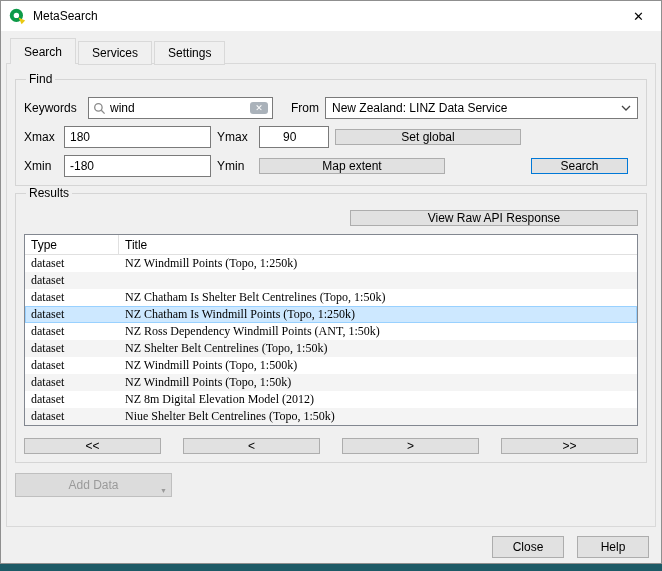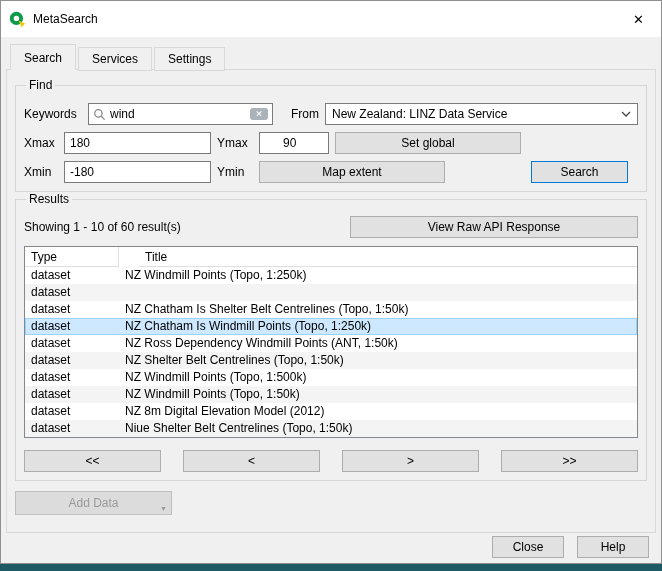--- a/index.html
+++ b/index.html
@@ -12,21 +12,21 @@
     background:#1d5a66;
   }
   .window {
     position:relative;
     width:662px; height:564px;
     background:#f0f0f0;
     border:1px solid #8f8f8f;
     overflow:hidden;
   }
   
-  .titlebar { height:36px; background:#ffffff; display:flex; align-items:center; padding-left:8px; }
+  .titlebar { height:30px; background:#ffffff; display:flex; align-items:center; padding-left:8px; }
   .titlebar .app-icon { width:17px; height:17px; margin-right:7px; display:inline-flex; }
   .titlebar .title { flex:0 0 auto; }
   .titlebar .spacer { flex:1; }
   .win-close { width:45px; height:30px; display:flex; align-items:center; justify-content:center; font-size:13px; cursor:default; }
   
   .tabbar { display:flex; padding:9px 0 0 9px; position:relative; z-index:2; }
   .tab {
     padding:4px 13px 4px 13px;
     border:1px solid #d9d9d9; border-bottom:none;
     background:#f0f0f0; margin-right:2px;
@@ -64,42 +64,42 @@
   }
   .combo {
     flex:1; height:22px; border:1px solid #7a7a7a; background:#fff;
     display:flex; align-items:center; padding:0 6px; cursor:default;
   }
   .combo .chev { margin-left:auto; display:inline-flex; }
   .in-x { width:147px; }
   .in-y { width:70px;padding-left:23px; }
   
   .btn {
-    height:22px; background:#e1e1e1; border:1px solid #adadad;
+    height:16px; background:#e1e1e1; border:1px solid #adadad;
     font:inherit; display:inline-flex; align-items:center; justify-content:center;
     cursor:default; padding:0 8px;
   }
   .btn.default { border-color:var(--accent); }
   .btn.w-set { width:186px; }
   .btn.w-search { width:97px; margin-right:10px; }
   .btn.w-raw { width:288px; }
   .flex-spacer { flex:1; }
   
   .results-group { }
   .status-row { display:flex; align-items:center; margin-top:6px; }
   .table {
     margin-top:8px; border:1px solid #828790; background:#fff; height:192px; overflow:hidden;
   }
-  .thead { display:grid; grid-template-columns:94px 1fr; background:#fff;gap:20px; }
+  .thead { display:grid; grid-template-columns:94px 1fr; background:#fff; }
   .th {
     padding:2px 6px; height:20px; line-height:16px;
     border-right:1px solid #e0e0e0; border-bottom:1px solid #e0e0e0;
   }
   .th:last-child { border-right:none; }
-  .trow { display:grid; grid-template-columns:94px 1fr; height:17px; }
+  .trow { display:grid; grid-template-columns:94px 1fr; height:17px;font-family:Liberation Serif, serif; }
   .tbody .trow:nth-child(even) { background:#f4f4f4; }
   .trow.selected { background:var(--selection) !important; box-shadow:inset 0 0 0 1px #99d1ff; }
   .td { padding:0 6px; line-height:17px; white-space:nowrap; overflow:hidden; }
   .pager { display:flex; gap:22px; margin-top:12px; }
   .pager .btn { flex:1; }
   .add-data {
     position:relative;
     margin-top:10px; width:157px; height:24px;
     background:#dcdcdc; border:1px solid #bfbfbf; color:#9a9a9a;
     font:inherit; display:inline-flex; align-items:center; justify-content:center;
@@ -184,21 +184,20 @@
         <span class="flex-spacer"></span>
         <button class="btn default w-search">Search</button>
       </div>
     </fieldset>
 
     
     <fieldset class="results-group">
       <legend>Results</legend>
 
       <div class="status-row">
-        <span>Showing 1 - 10 of 60 result(s)</span>
         <span class="flex-spacer"></span>
         <button class="btn w-raw">View Raw API Response</button>
       </div>
 
       <div class="table">
         <div class="thead">
           <div class="th">Type</div>
           <div class="th">Title</div>
         </div>
         <div class="tbody">

